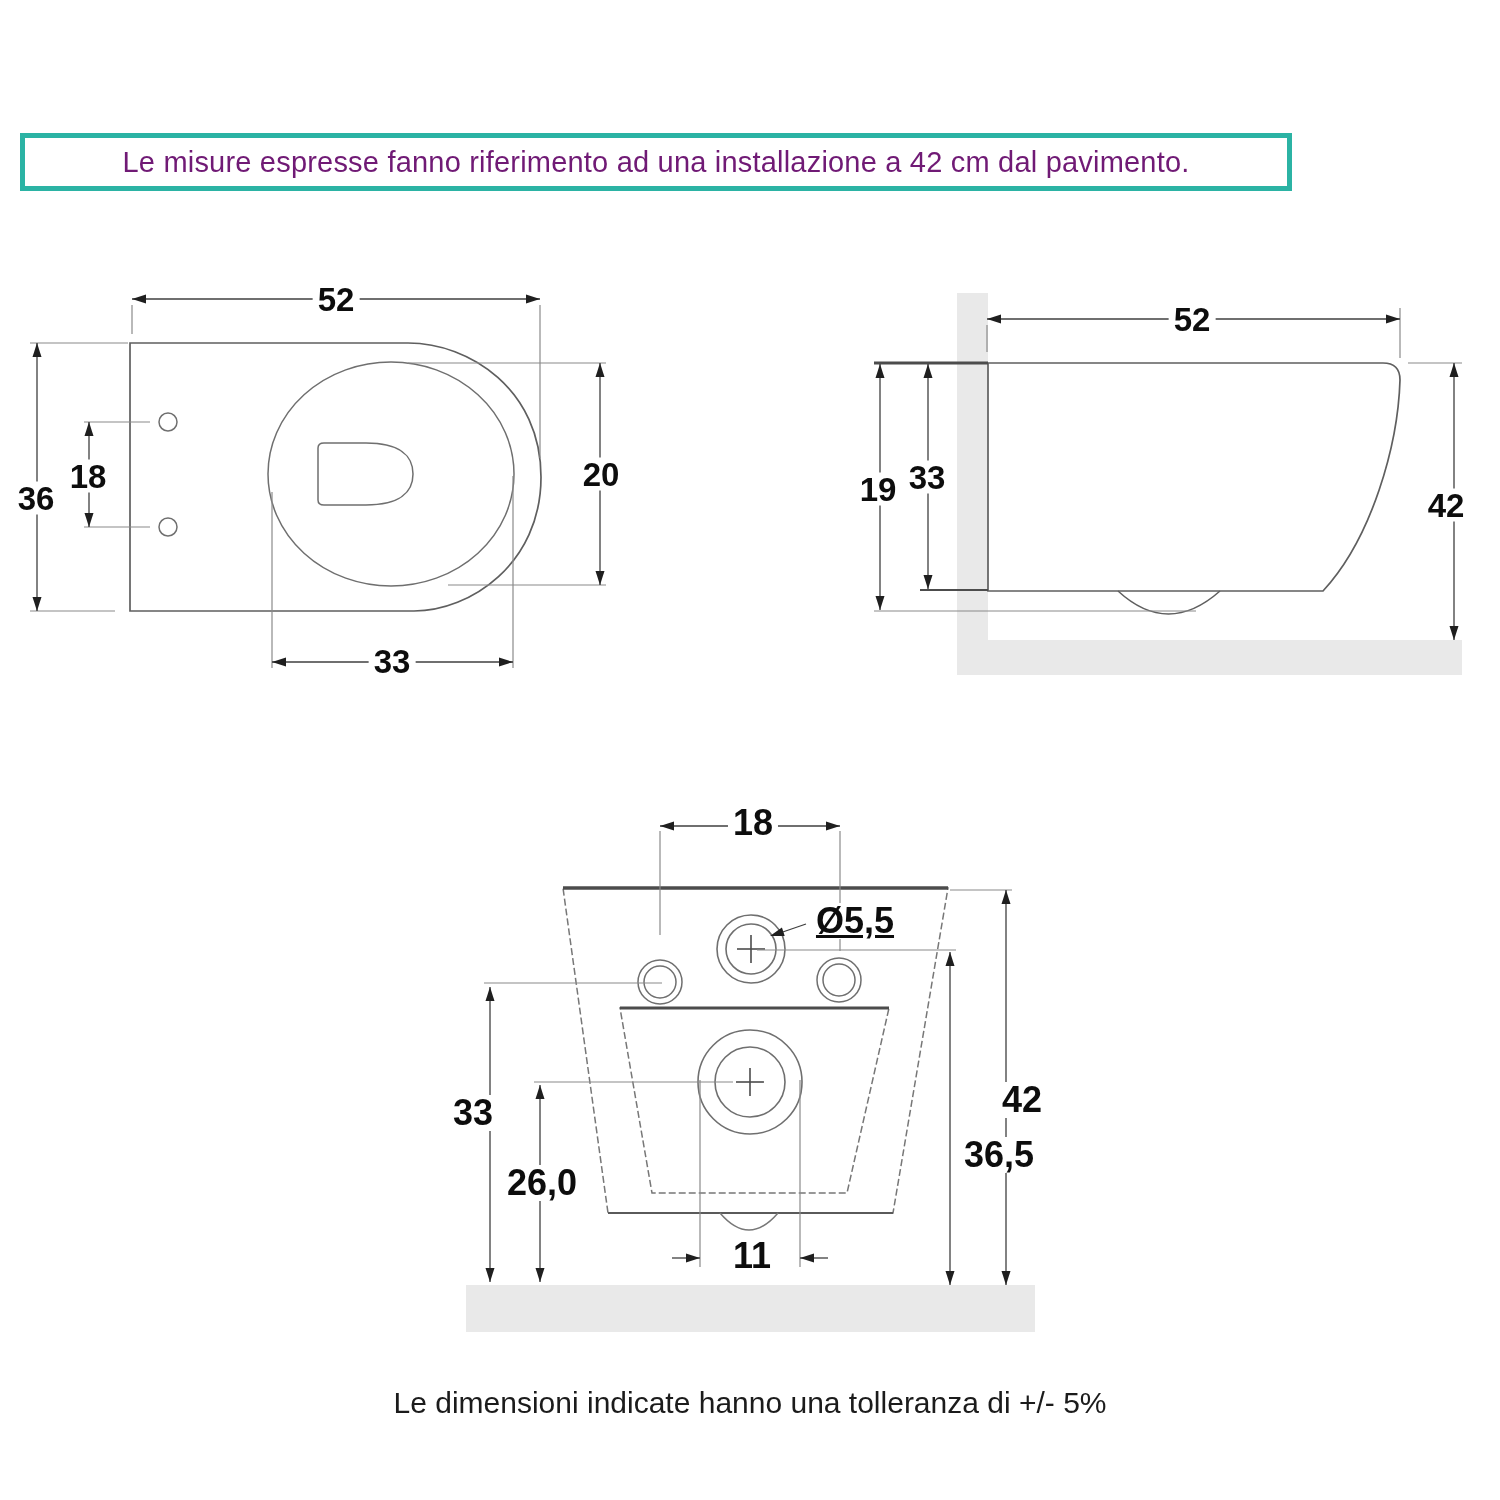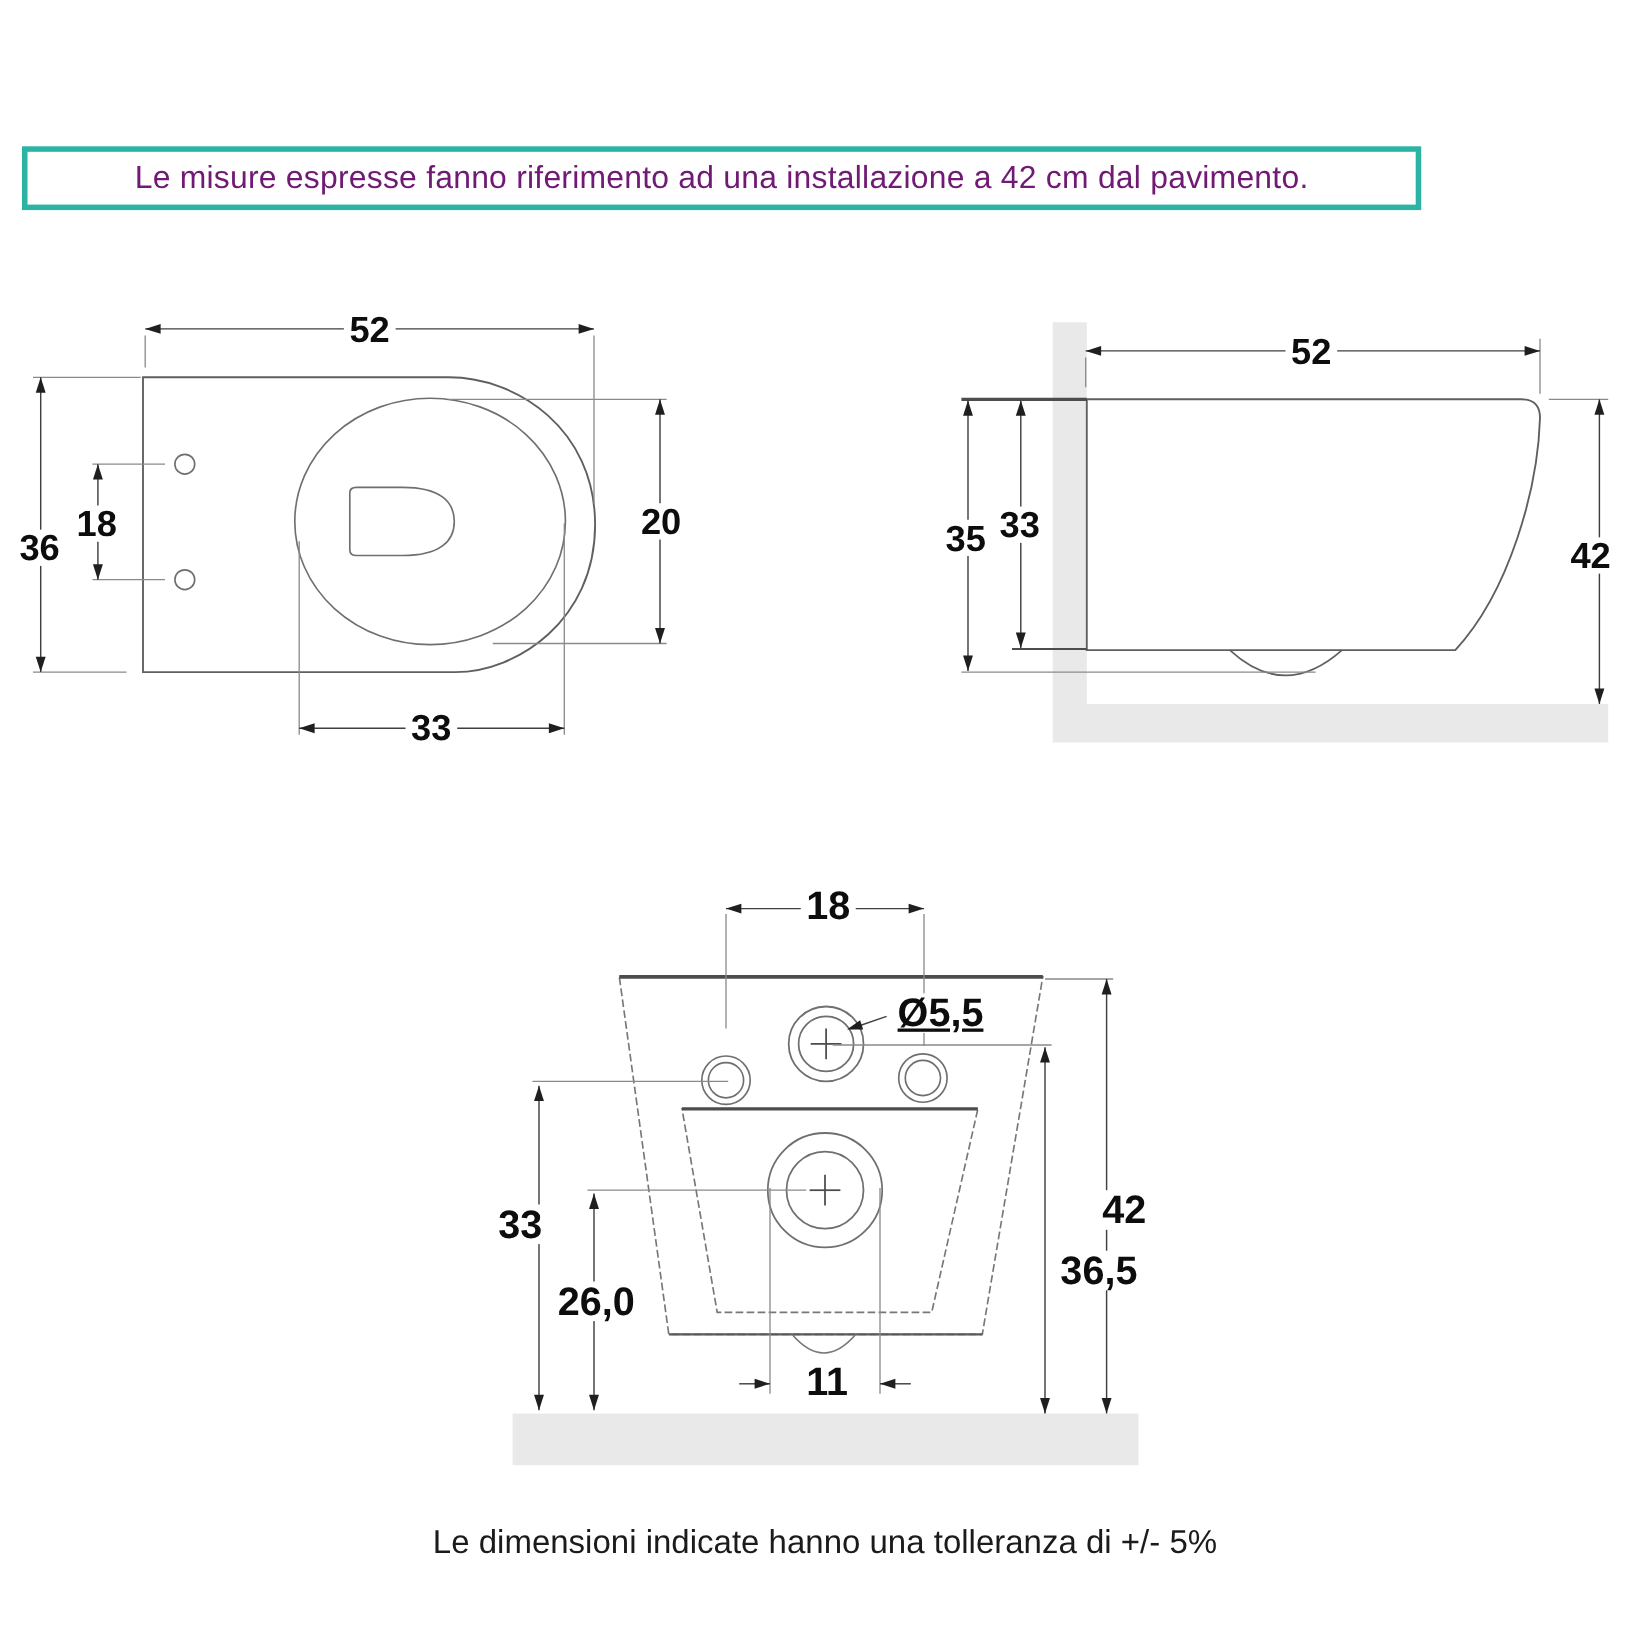--- a/index.html
+++ b/index.html
@@ -161,21 +161,21 @@
     </g>
   </svg>
 
   <span class="dim s33" style="left:336px;top:299px;">52</span>
   <span class="dim s33" style="left:36px;top:498px;">36</span>
   <span class="dim s33" style="left:88px;top:476px;">18</span>
   <span class="dim s33" style="left:601px;top:474px;">20</span>
   <span class="dim s33" style="left:392px;top:661px;">33</span>
 
   <span class="dim s33" style="left:1192px;top:319px;">52</span>
-  <span class="dim s33" style="left:878px;top:489px;">35</span>
+  <span class="dim s33" style="left:878px;top:489px;">19</span>
   <span class="dim s33" style="left:927px;top:477px;">33</span>
   <span class="dim s33" style="left:1446px;top:505px;">42</span>
 
   <span class="dim s36" style="left:753px;top:823px;">18</span>
   <span class="dim s36" style="left:855px;top:921px;text-decoration:underline;">Ø5,5</span>
   <span class="dim s36" style="left:473px;top:1113px;">33</span>
   <span class="dim s36" style="left:542px;top:1183px;">26,0</span>
   <span class="dim s36" style="left:752px;top:1256px;">11</span>
   <span class="dim s36" style="left:1022px;top:1100px;">42</span>
   <span class="dim s36" style="left:999px;top:1155px;">36,5</span>

